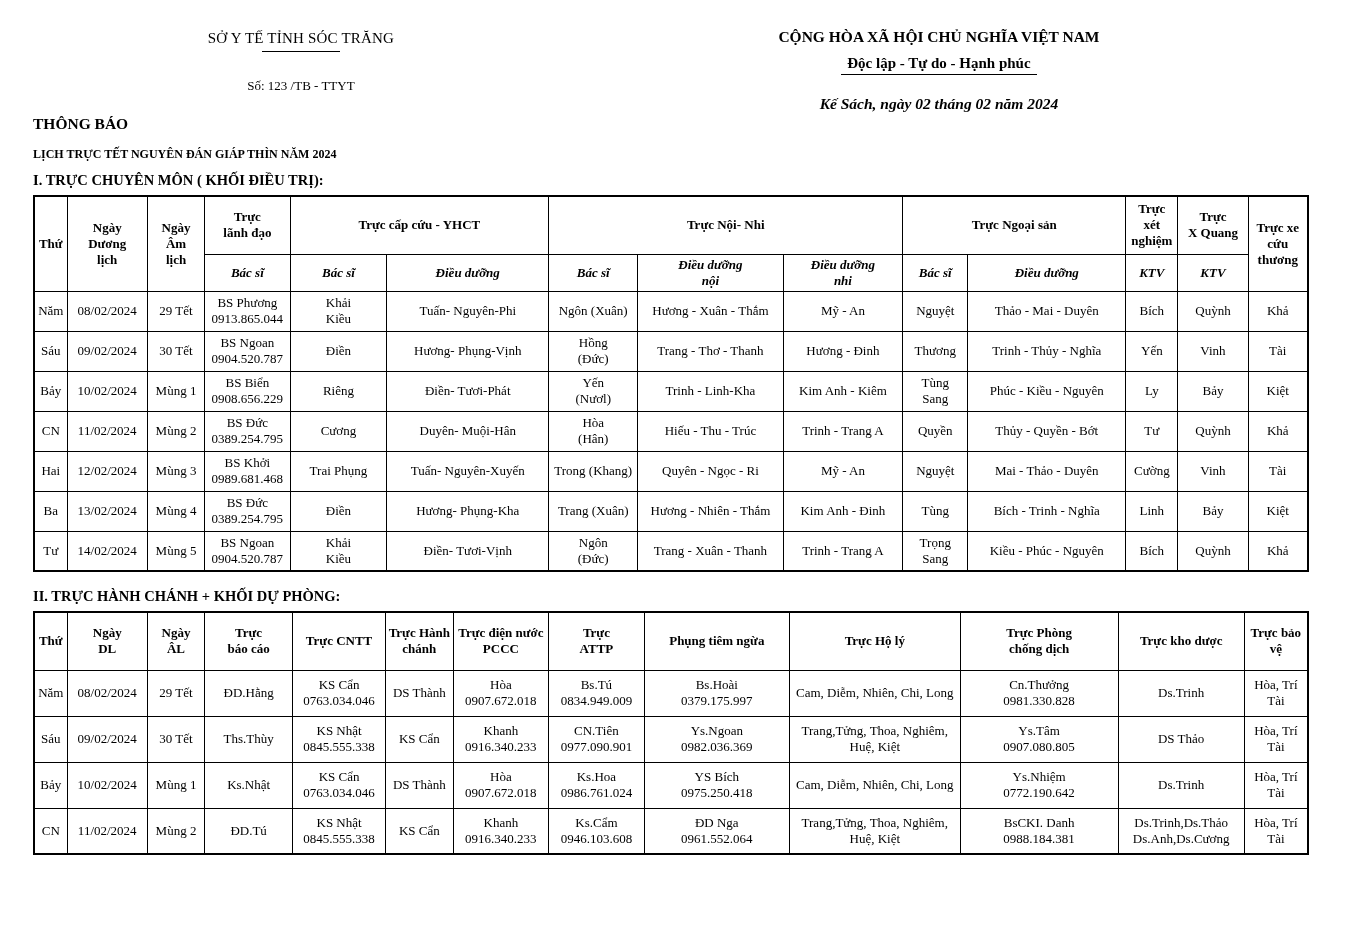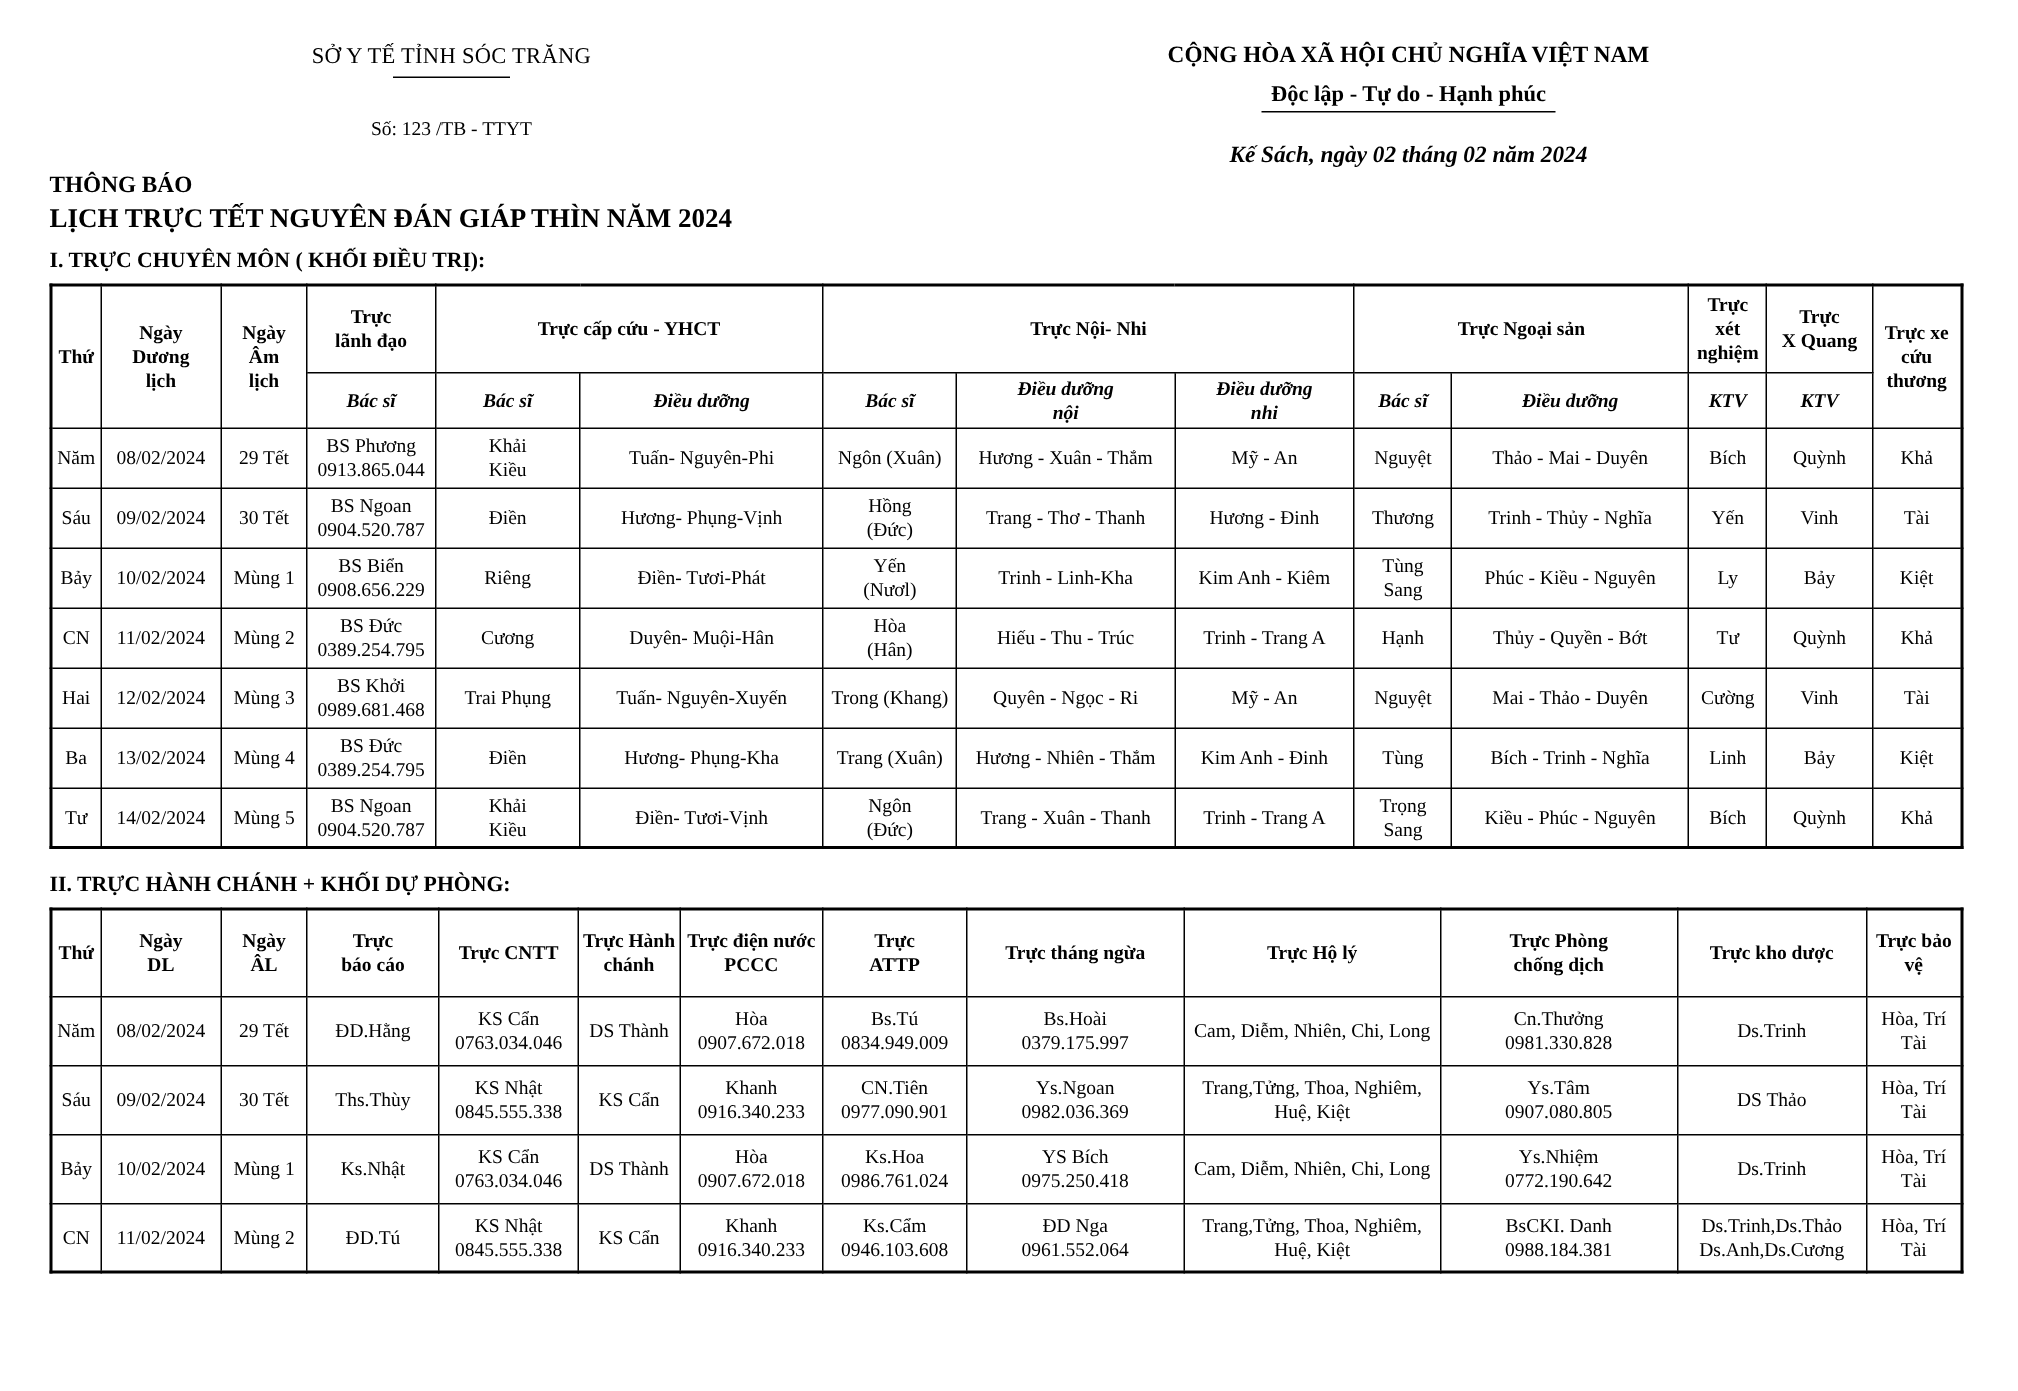--- a/index.html
+++ b/index.html
@@ -18,21 +18,21 @@
   .org-line1 { font-size: 15px; letter-spacing: .2px; padding-top: 8px; }
   .org-line2 { font-size: 15.5px; font-weight: bold; margin-top: 9px; }
   .short-rule { width: 78px; border-top: 1.5px solid #000; margin: 4px auto 0 auto; }
   .nat-line1 { font-size: 15.5px; font-weight: bold; padding-top: 6px; }
   .nat-line2 { font-size: 15px; font-weight: bold; display: inline-block; margin-top: 9px;
                border-bottom: 1.5px solid #000; padding: 0 6px 2px 6px; }
   .doc-number { font-size: 13px; text-align: center; margin-top: 26px; }
   .date-line { font-size: 15.5px; font-weight: bold; font-style: italic; text-align: center; margin-top: 20px; }
   .doc-title { margin-top: 2px; }
   .doc-title .t1 { font-size: 15.5px; font-weight: bold; }
-  .doc-title .t2 { font-size: 18px; font-weight: bold; margin-top: 2px; }
+  .doc-title .t2 { font-size: 12px; font-weight: bold; margin-top: 14px; }
   .section-heading { font-size: 14.5px; font-weight: bold; margin: 10px 0 6px 0; }
   table { border-collapse: collapse; width: 100%; table-layout: fixed; border: 2px solid #000; }
   th, td {
     border: 1px solid #000;
     text-align: center;
     vertical-align: middle;
     font-size: 13px;
     padding: 2px 2px;
     white-space: pre-line;
     overflow: hidden;
@@ -184,21 +184,21 @@
         <td>11/02/2024</td>
         <td>Mùng 2</td>
         <td>BS Đức
 0389.254.795</td>
         <td>Cương</td>
         <td>Duyên- Muội-Hân</td>
         <td>Hòa
 (Hân)</td>
         <td>Hiếu - Thu - Trúc</td>
         <td>Trinh - Trang A</td>
-        <td>Hạnh</td>
+        <td>Quyền</td>
         <td>Thủy - Quyền - Bớt</td>
         <td>Tư</td>
         <td>Quỳnh</td>
         <td>Khả</td>
       </tr>
       <tr>
         <td>Hai</td>
         <td>12/02/2024</td>
         <td>Mùng 3</td>
         <td>BS Khởi
@@ -281,21 +281,21 @@
 ÂL</th>
       <th>Trực
 báo cáo</th>
       <th>Trực CNTT</th>
       <th>Trực Hành
 chánh</th>
       <th>Trực điện nước
 PCCC</th>
       <th>Trực
 ATTP</th>
-      <th>Trực tháng ngừa</th>
+      <th>Phụng tiêm ngừa</th>
       <th>Trực Hộ lý</th>
       <th>Trực Phòng
 chống dịch</th>
       <th>Trực kho dược</th>
       <th>Trực bảo
 vệ</th>
     </tr>
   </thead>
   <tbody>
       <tr>

